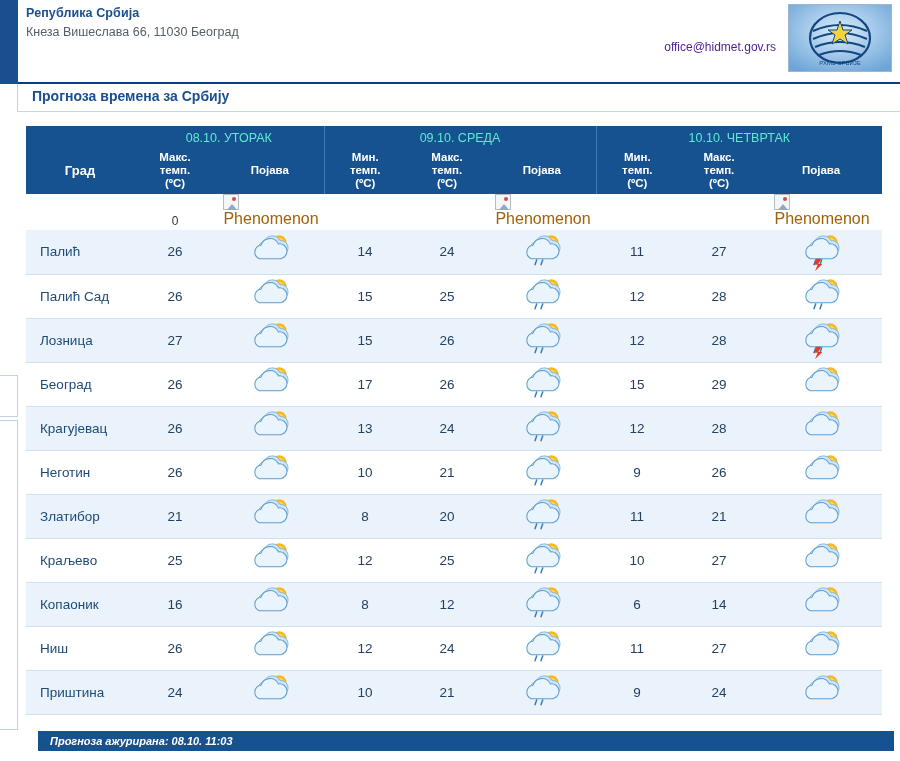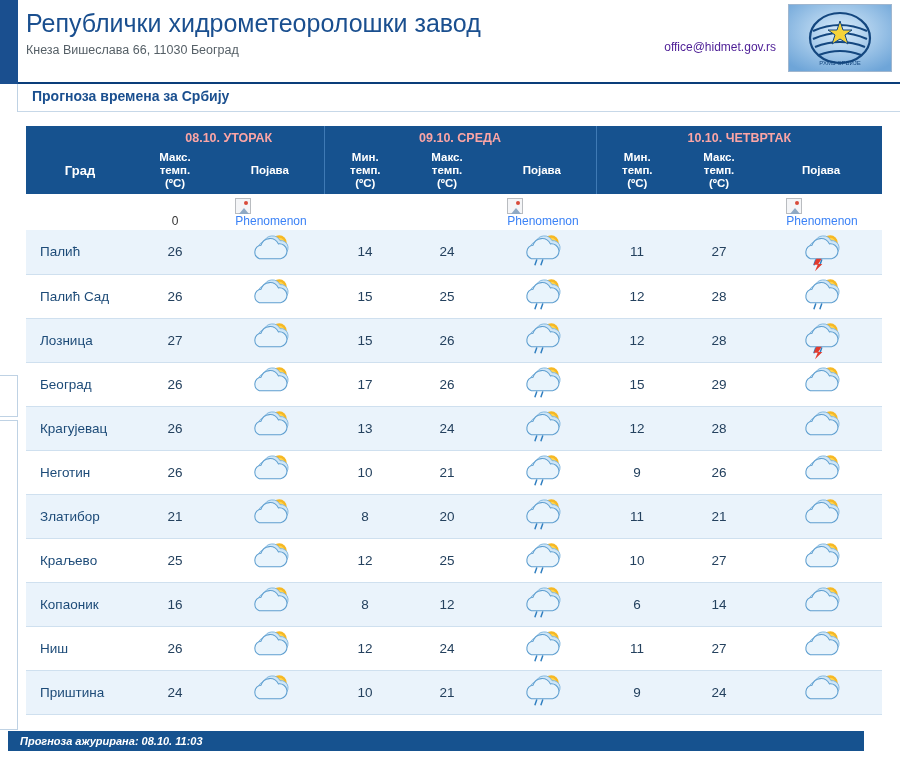--- a/index.html
+++ b/index.html
@@ -116,23 +116,23 @@
     top: 126px;
     width: 856px;
   }
   table.fc {
     border-collapse: collapse;
     width: 856px;
     table-layout: fixed;
   }
   table.fc thead tr.day-row th {
     background: #16528f;
-    color: #fca5a5;
+    color: #5eead4;
     font-size: 12.5px;
-    font-weight: bold;
+    font-weight: normal;
     padding: 5px 0 4px 0;
     text-align: center;
     border: none;
   }
   table.fc thead tr.head-row th {
     background: #16528f;
     color: #ffffff;
     font-size: 11.5px;
     font-weight: bold;
     text-align: center;
@@ -183,22 +183,22 @@
   }
   .broken-icon:after {
     content: "";
     position: absolute;
     right: 2px; top: 2px;
     width: 4px; height: 4px;
     background: #d84b3a;
     border-radius: 50%;
   }
   .broken-label {
-    font-size: 12px;
-    color: #3b82f6;
+    font-size: 16px;
+    color: #a16207;
     display: block;
     margin-top: -2px;
   }
   .zero-cell { font-size: 13px; color: #2b2b2b; }
 
   tbody tr.data-row td {
     height: 44px;
     text-align: center;
     font-size: 13.5px;
     color: #24415e;
@@ -212,21 +212,21 @@
     margin-top: 32px;
   }
   tbody tr.odd td { background: #eaf3fb; }
   tbody tr.even td { background: #ffffff; }
 
   .icon-cell { line-height: 0; }
   .icon-cell svg { vertical-align: middle; }
 
   .footer-bar {
     position: absolute;
-    left: 8px;
+    left: 38px;
     top: 731px;
     width: 856px;
     height: 20px;
     background: #16528f;
     color: #ffffff;
     font-size: 11px;
     font-style: italic;
     font-weight: bold;
     line-height: 20px;
     padding-left: 12px;
@@ -238,21 +238,21 @@
   }
 </style>
 </head>
 <body>
 
 <div class="page">
 
   <div class="header">
     <div class="header-bar-left"></div>
     <div class="header-text">
-      <div class="org-big">Републички хидрометеоролошки завод</div>
+      <div class="org-small">Република Србија</div>
       <div class="org-addr">Кнеза Вишеслава 66, 11030 Београд</div>
     </div>
     <div class="header-email">office@hidmet.gov.rs</div>
     <div class="logo">
       <svg width="102" height="66" viewBox="0 0 102 66">
         <defs>
           <radialGradient id="lg" cx="50%" cy="40%" r="70%">
             <stop offset="0%" stop-color="#d9ecfb"></stop>
             <stop offset="100%" stop-color="#6ea5d8"></stop>
           </radialGradient>

